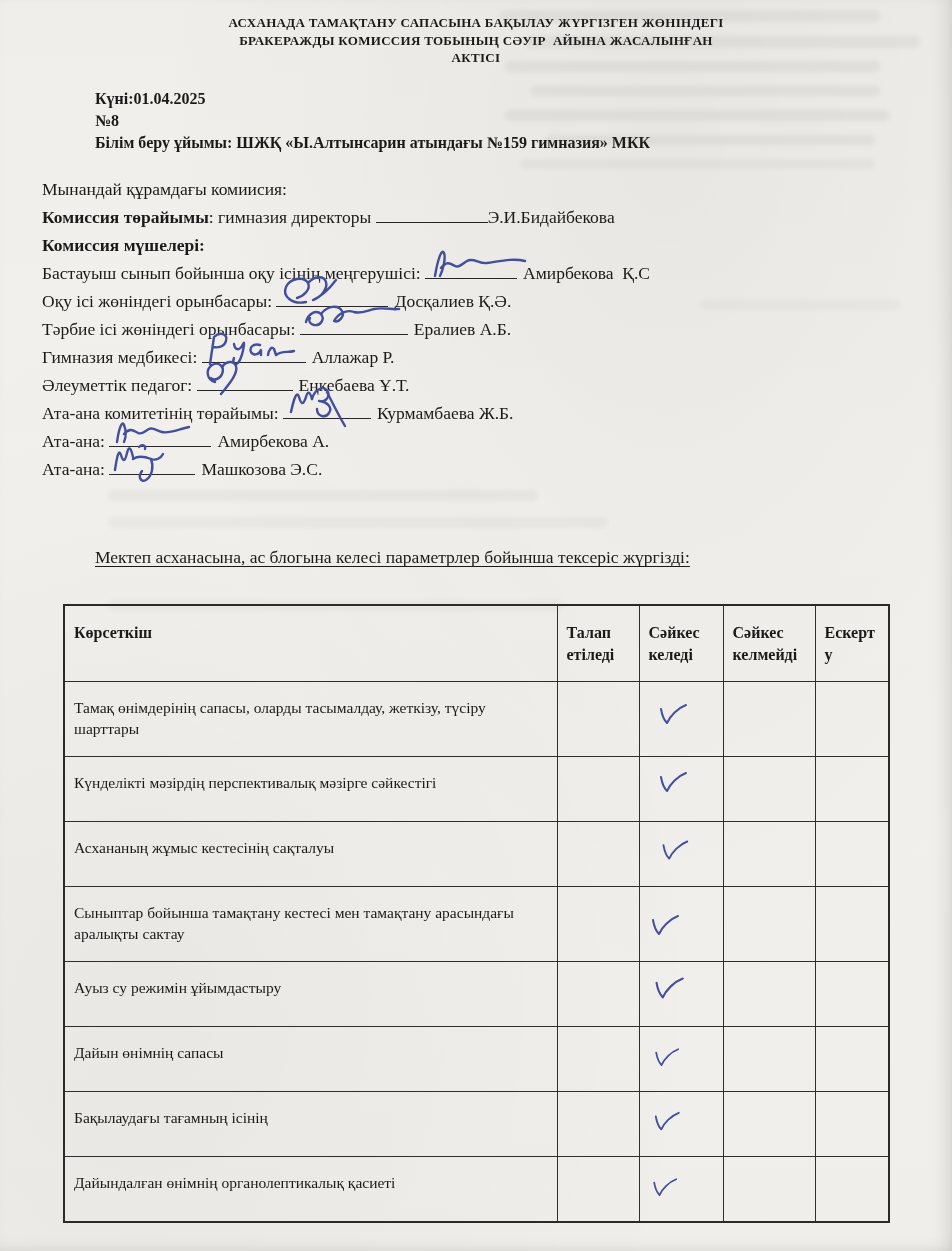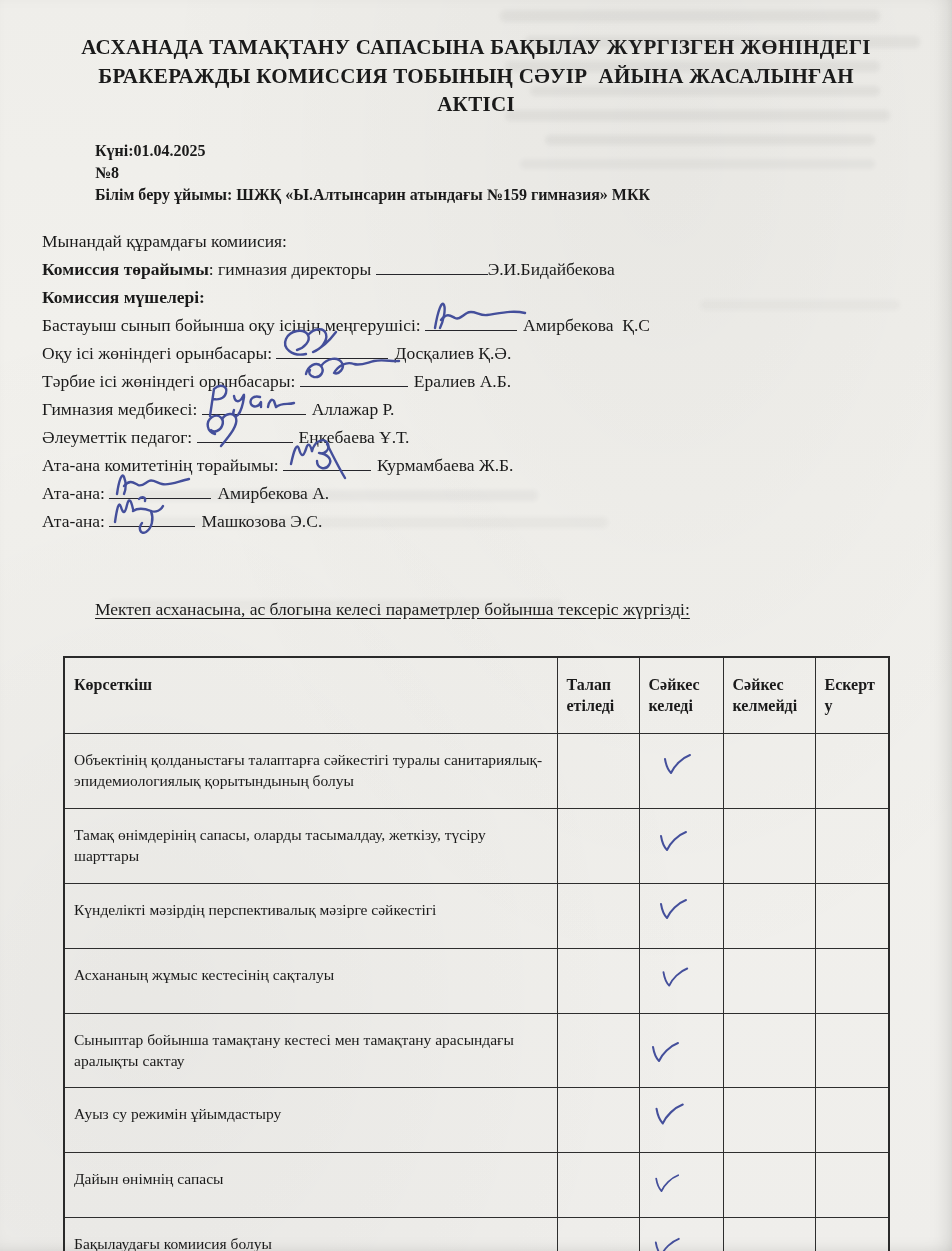--- a/index.html
+++ b/index.html
@@ -12,21 +12,21 @@
       radial-gradient(ellipse at 15% 80%, rgba(0,0,0,0.03), rgba(0,0,0,0) 50%),
       linear-gradient(180deg,#efeeea 0%,#f2f1ed 40%,#efeeeb 100%);
     box-shadow: inset -14px 0 26px -18px rgba(0,0,0,.22), inset 0 -10px 22px -16px rgba(0,0,0,.14);
     font-family:"Liberation Serif","DejaVu Serif",serif;
     color:#1a1a1a;
     overflow:hidden;
   }
   
   .ghost{position:absolute;background:rgba(90,90,90,.07);filter:blur(2px);border-radius:5px;pointer-events:none;}
   
-  .title{margin:0;padding-top:33px;text-align:center;font-size:21px;font-weight:bold;line-height:1.36;letter-spacing:.3px;}
+  .title{margin:0;padding-top:14px;text-align:center;font-size:13px;font-weight:bold;line-height:1.36;letter-spacing:.3px;}
   .title div{white-space:pre-wrap;}
   
   .meta{margin:21px 0 0 95px;font-size:16px;font-weight:bold;line-height:1.38;}
   .meta p{margin:0;}
   
   .commission{margin:21px 0 0 42px;font-size:17.5px;line-height:1.6;}
   .commission p{margin:0;}
   .b{font-weight:bold;}
   .blank{display:inline-block;position:relative;height:15px;border-bottom:1.4px solid #26262b;vertical-align:baseline;}
   .blank svg{position:absolute;left:-4px;bottom:-10px;overflow:visible;}
@@ -202,29 +202,20 @@
     <thead>
       <tr>
         <th>Көрсеткіш</th>
         <th>Талап етіледі</th>
         <th>Сәйкес келеді</th>
         <th>Сәйкес келмейді</th>
         <th>Ескерту</th>
       </tr>
     </thead>
     <tbody>
-      <tr class="r1">
-        <td>Объектінің қолданыстағы талаптарға сәйкестігі туралы санитариялық-эпидемиологиялық қорытындының болуы</td>
-        <td></td>
-        <td><span class="check-icon"><svg width="36" height="26">
-                <use href="#check"></use>
-              </svg></span></td>
-        <td></td>
-        <td></td>
-      </tr>
       <tr class="r2">
         <td>Тамақ өнімдерінің сапасы, оларды тасымалдау, жеткізу, түсіру шарттары</td>
         <td></td>
         <td><span class="check-icon"><svg width="36" height="26">
                 <use href="#check"></use>
               </svg></span></td>
         <td></td>
         <td></td>
       </tr>
       <tr class="r3">
@@ -266,21 +257,21 @@
       <tr class="r8">
         <td>Дайын өнімнің сапасы</td>
         <td></td>
         <td><span class="check-icon"><svg width="36" height="26">
                 <use href="#check"></use>
               </svg></span></td>
         <td></td>
         <td></td>
       </tr>
       <tr class="r9">
-        <td>Бақылаудағы комиисия болуы</td>
+        <td>Бақылаудағы тағамның ісінің</td>
         <td></td>
         <td><span class="check-icon"><svg width="36" height="26">
                 <use href="#check"></use>
               </svg></span></td>
         <td></td>
         <td></td>
       </tr>
       <tr class="r10">
         <td>Дайындалған өнімнің органолептикалық  қасиеті</td>
         <td></td>

